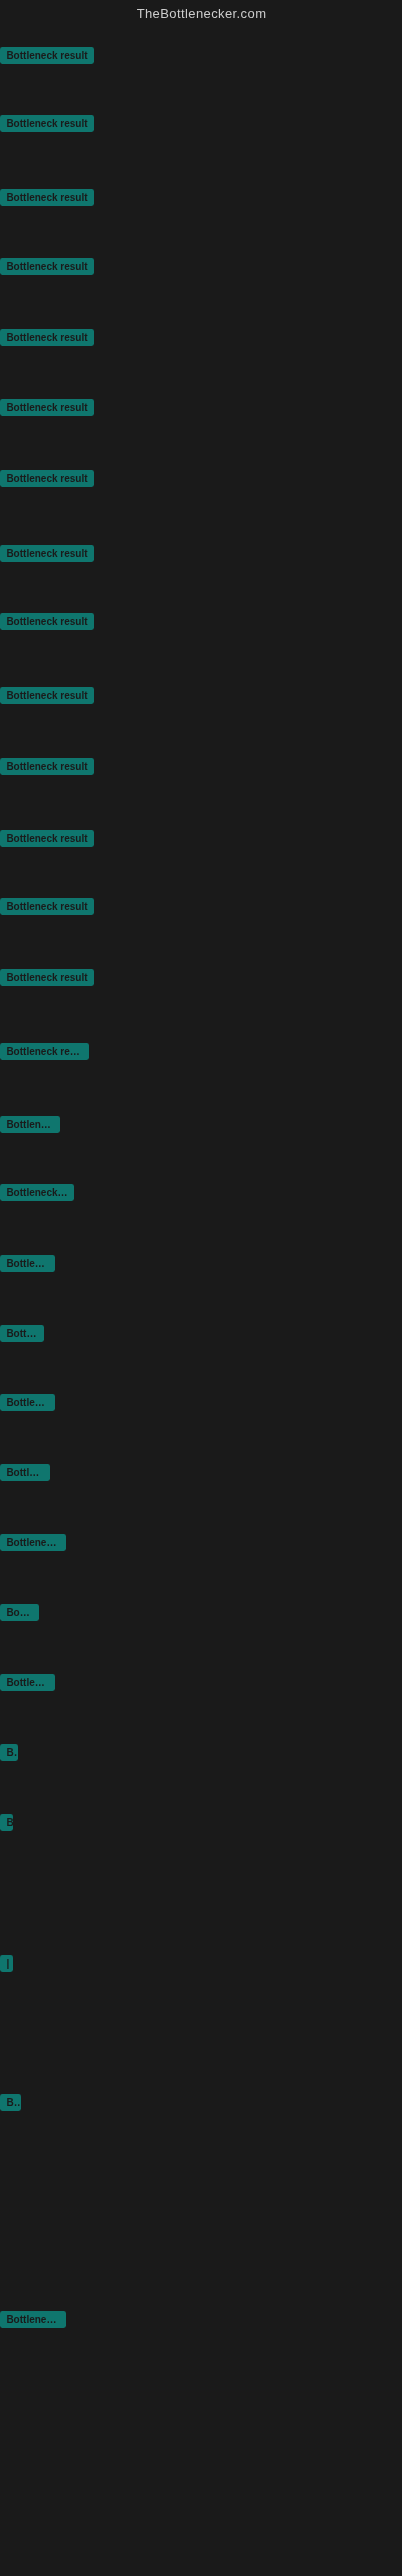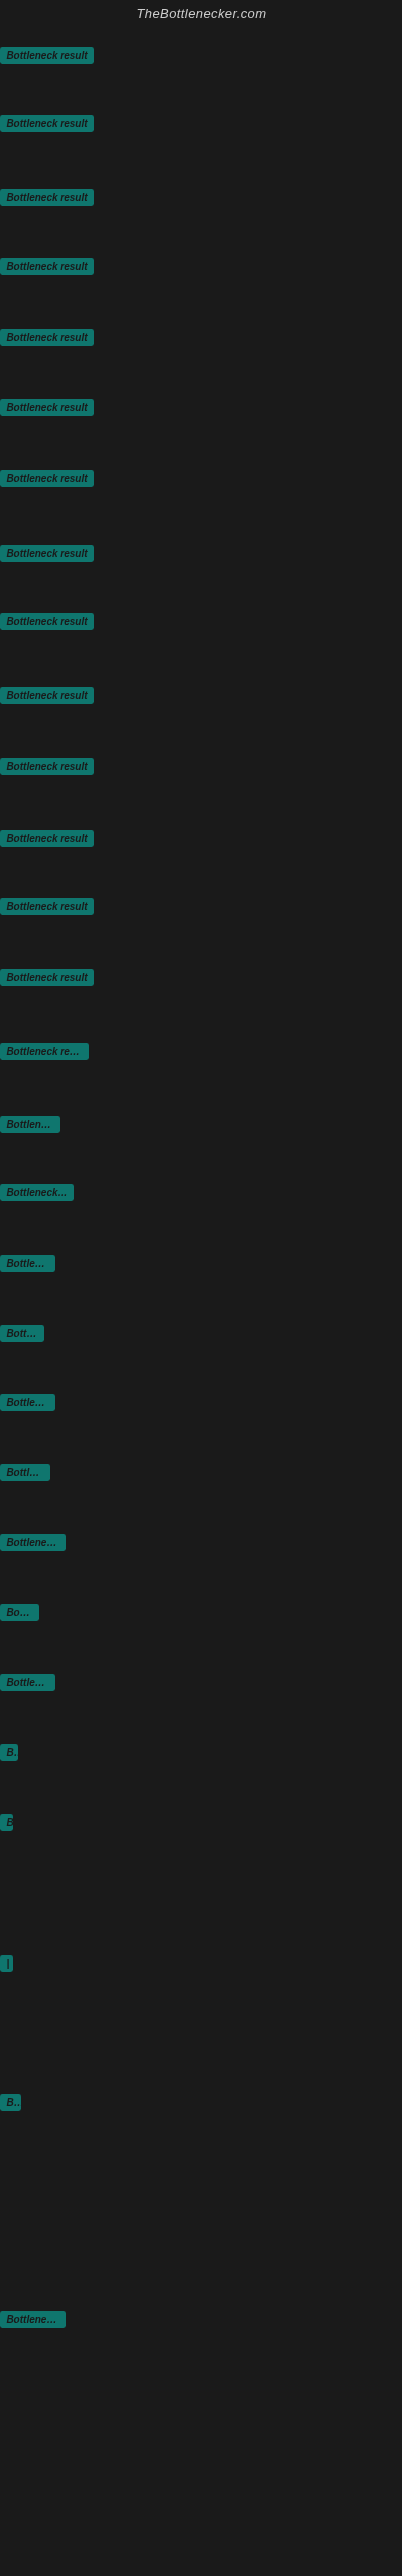--- a/index.html
+++ b/index.html
@@ -1,19 +1,18 @@
 <!DOCTYPE html>
 <html style="font-size:13px"><head>
   <meta charset="utf-8">
   <style>
     * {
       margin: 0;
       padding: 0;
       box-sizing: border-box;
-      font-style: italic;
     }
     body {
       background-color: #1a1a1a;
       width: 403px;
       min-height: 2576px;
       font-family: Arial, sans-serif;
       position: relative;
     }
     .site-title {
       text-align: center;

